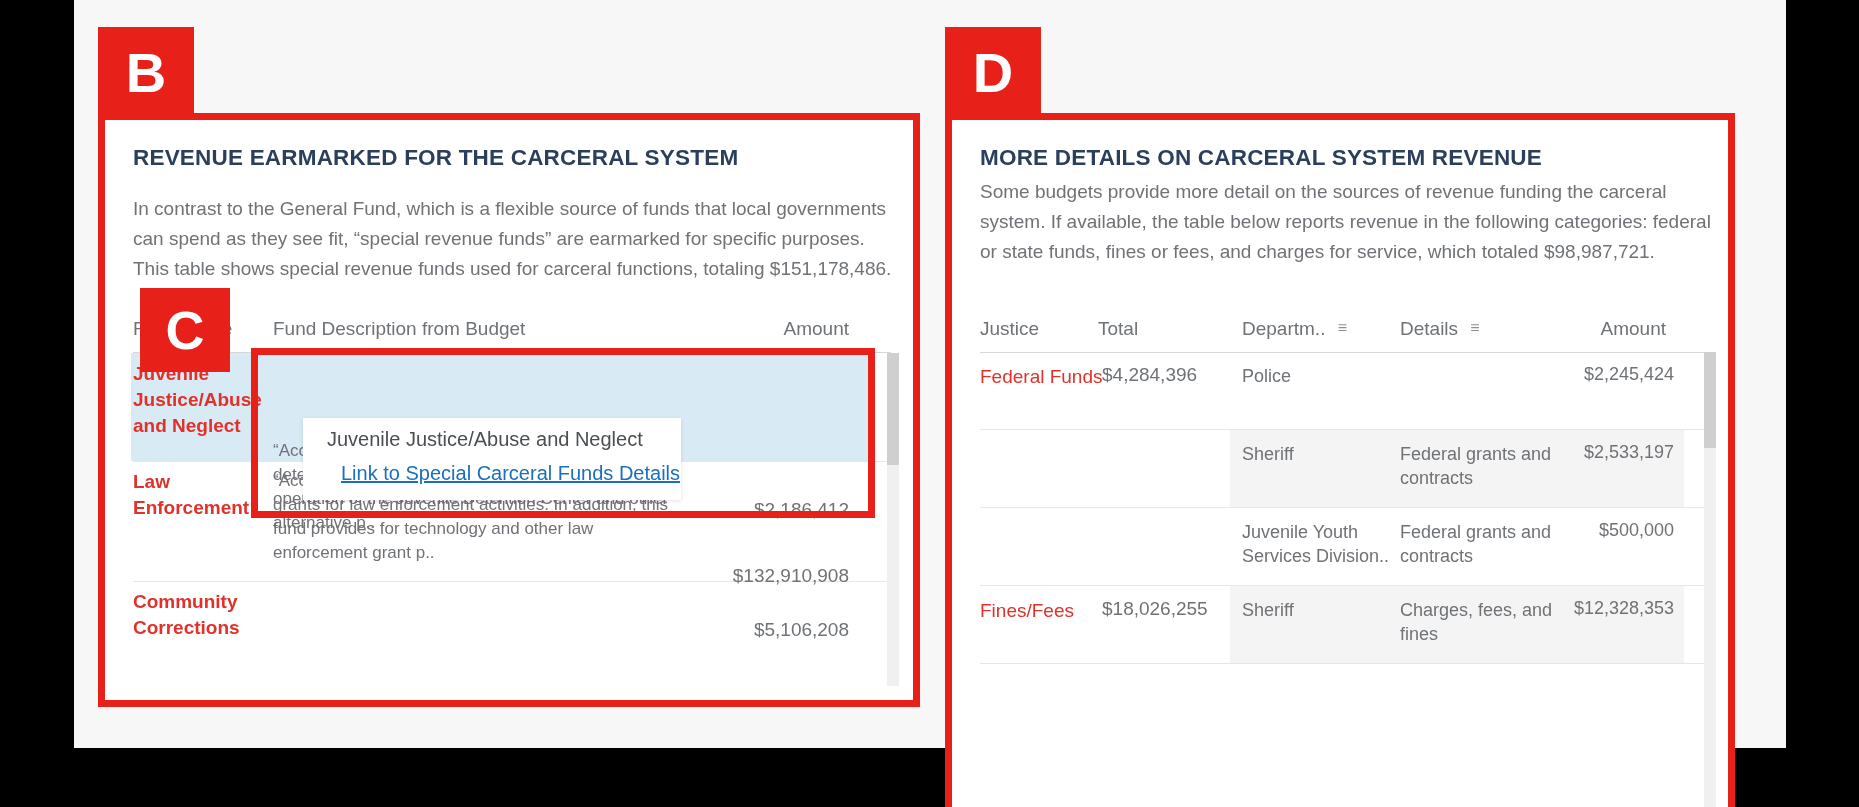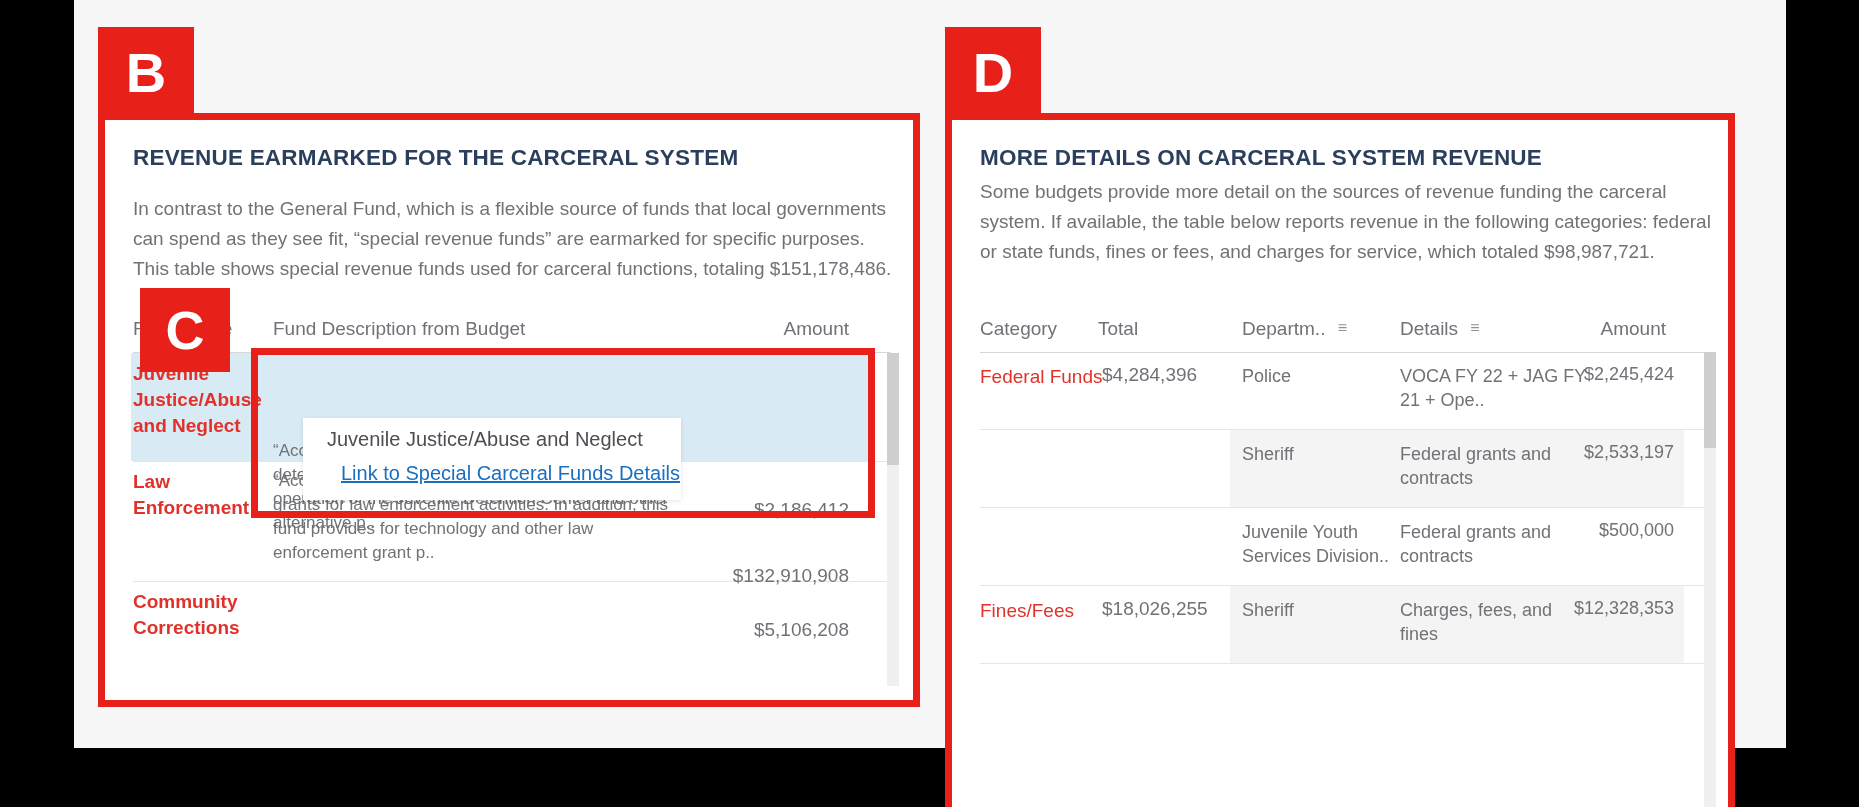--- a/index.html
+++ b/index.html
@@ -359,38 +359,37 @@
   </div>
 
   <div class="panel" id="panel-d">
     <div class="panel-inner">
 
       <div class="card-title" id="d-title">MORE DETAILS ON CARCERAL SYSTEM REVENUE</div>
 
       <div class="card-sub" id="d-sub">Some budgets provide more detail on the sources of revenue funding the carceral system. If available, the table below reports revenue in the following categories: federal or state funds, fines or fees, and charges for service, which totaled $98,987,721.</div>
 
       <div id="d-head">
-        <span class="c1">Category</span>
+        <span class="c1">Justice</span>
         <span class="c2">Total</span>
         <span class="c3">
           <span>Departm..</span>
           <span class="sort-icon">≡</span>
         </span>
         <span class="c4">
           <span>Details</span>
           <span class="sort-icon">≡</span>
         </span>
         <span class="c5">Amount</span>
       </div>
 
       <div class="d-row" id="d-row-1">
         <div class="cat">Federal Funds</div>
         <div class="tot">$4,284,396</div>
         <div class="dept">Police</div>
-        <div class="det">VOCA FY 22 + JAG FY 21 + Ope..</div>
         <div class="amt">$2,245,424</div>
         <div class="d-sep"></div>
       </div>
 
       <div class="d-row" id="d-row-2">
         <div class="d-band" style="top:0;bottom:0;"></div>
         <div class="cat"></div>
         <div class="tot"></div>
         <div class="dept">Sheriff</div>
         <div class="det">Federal grants and contracts</div>

